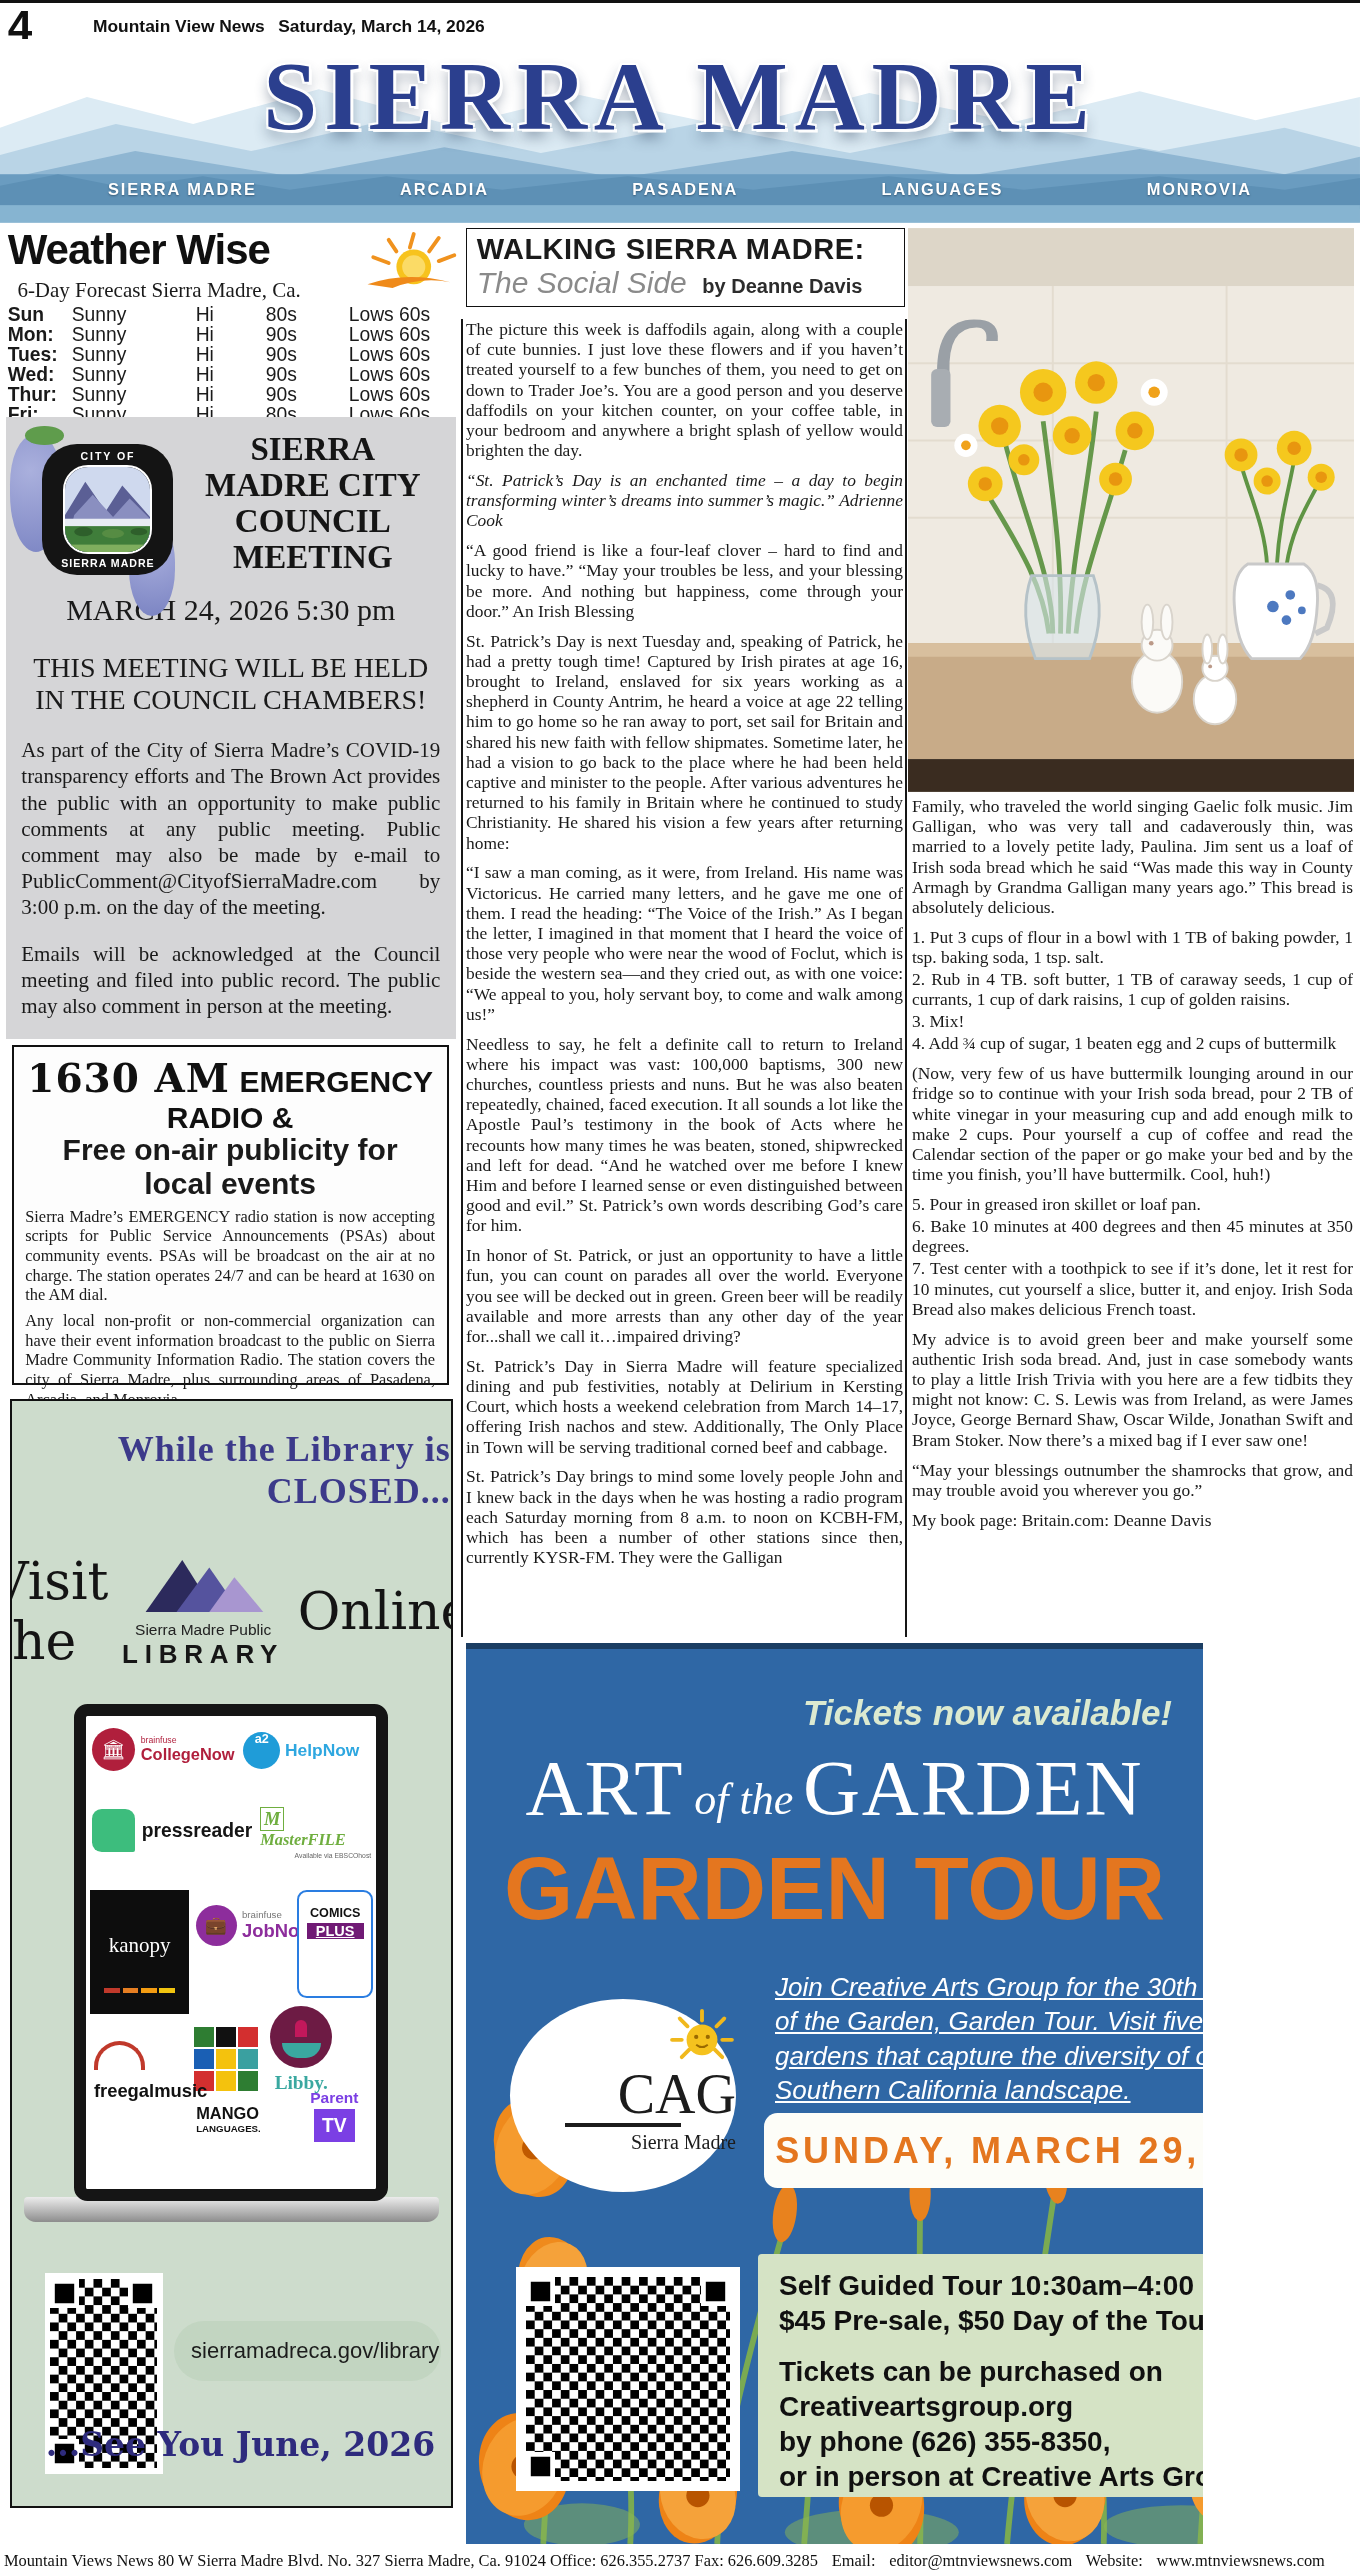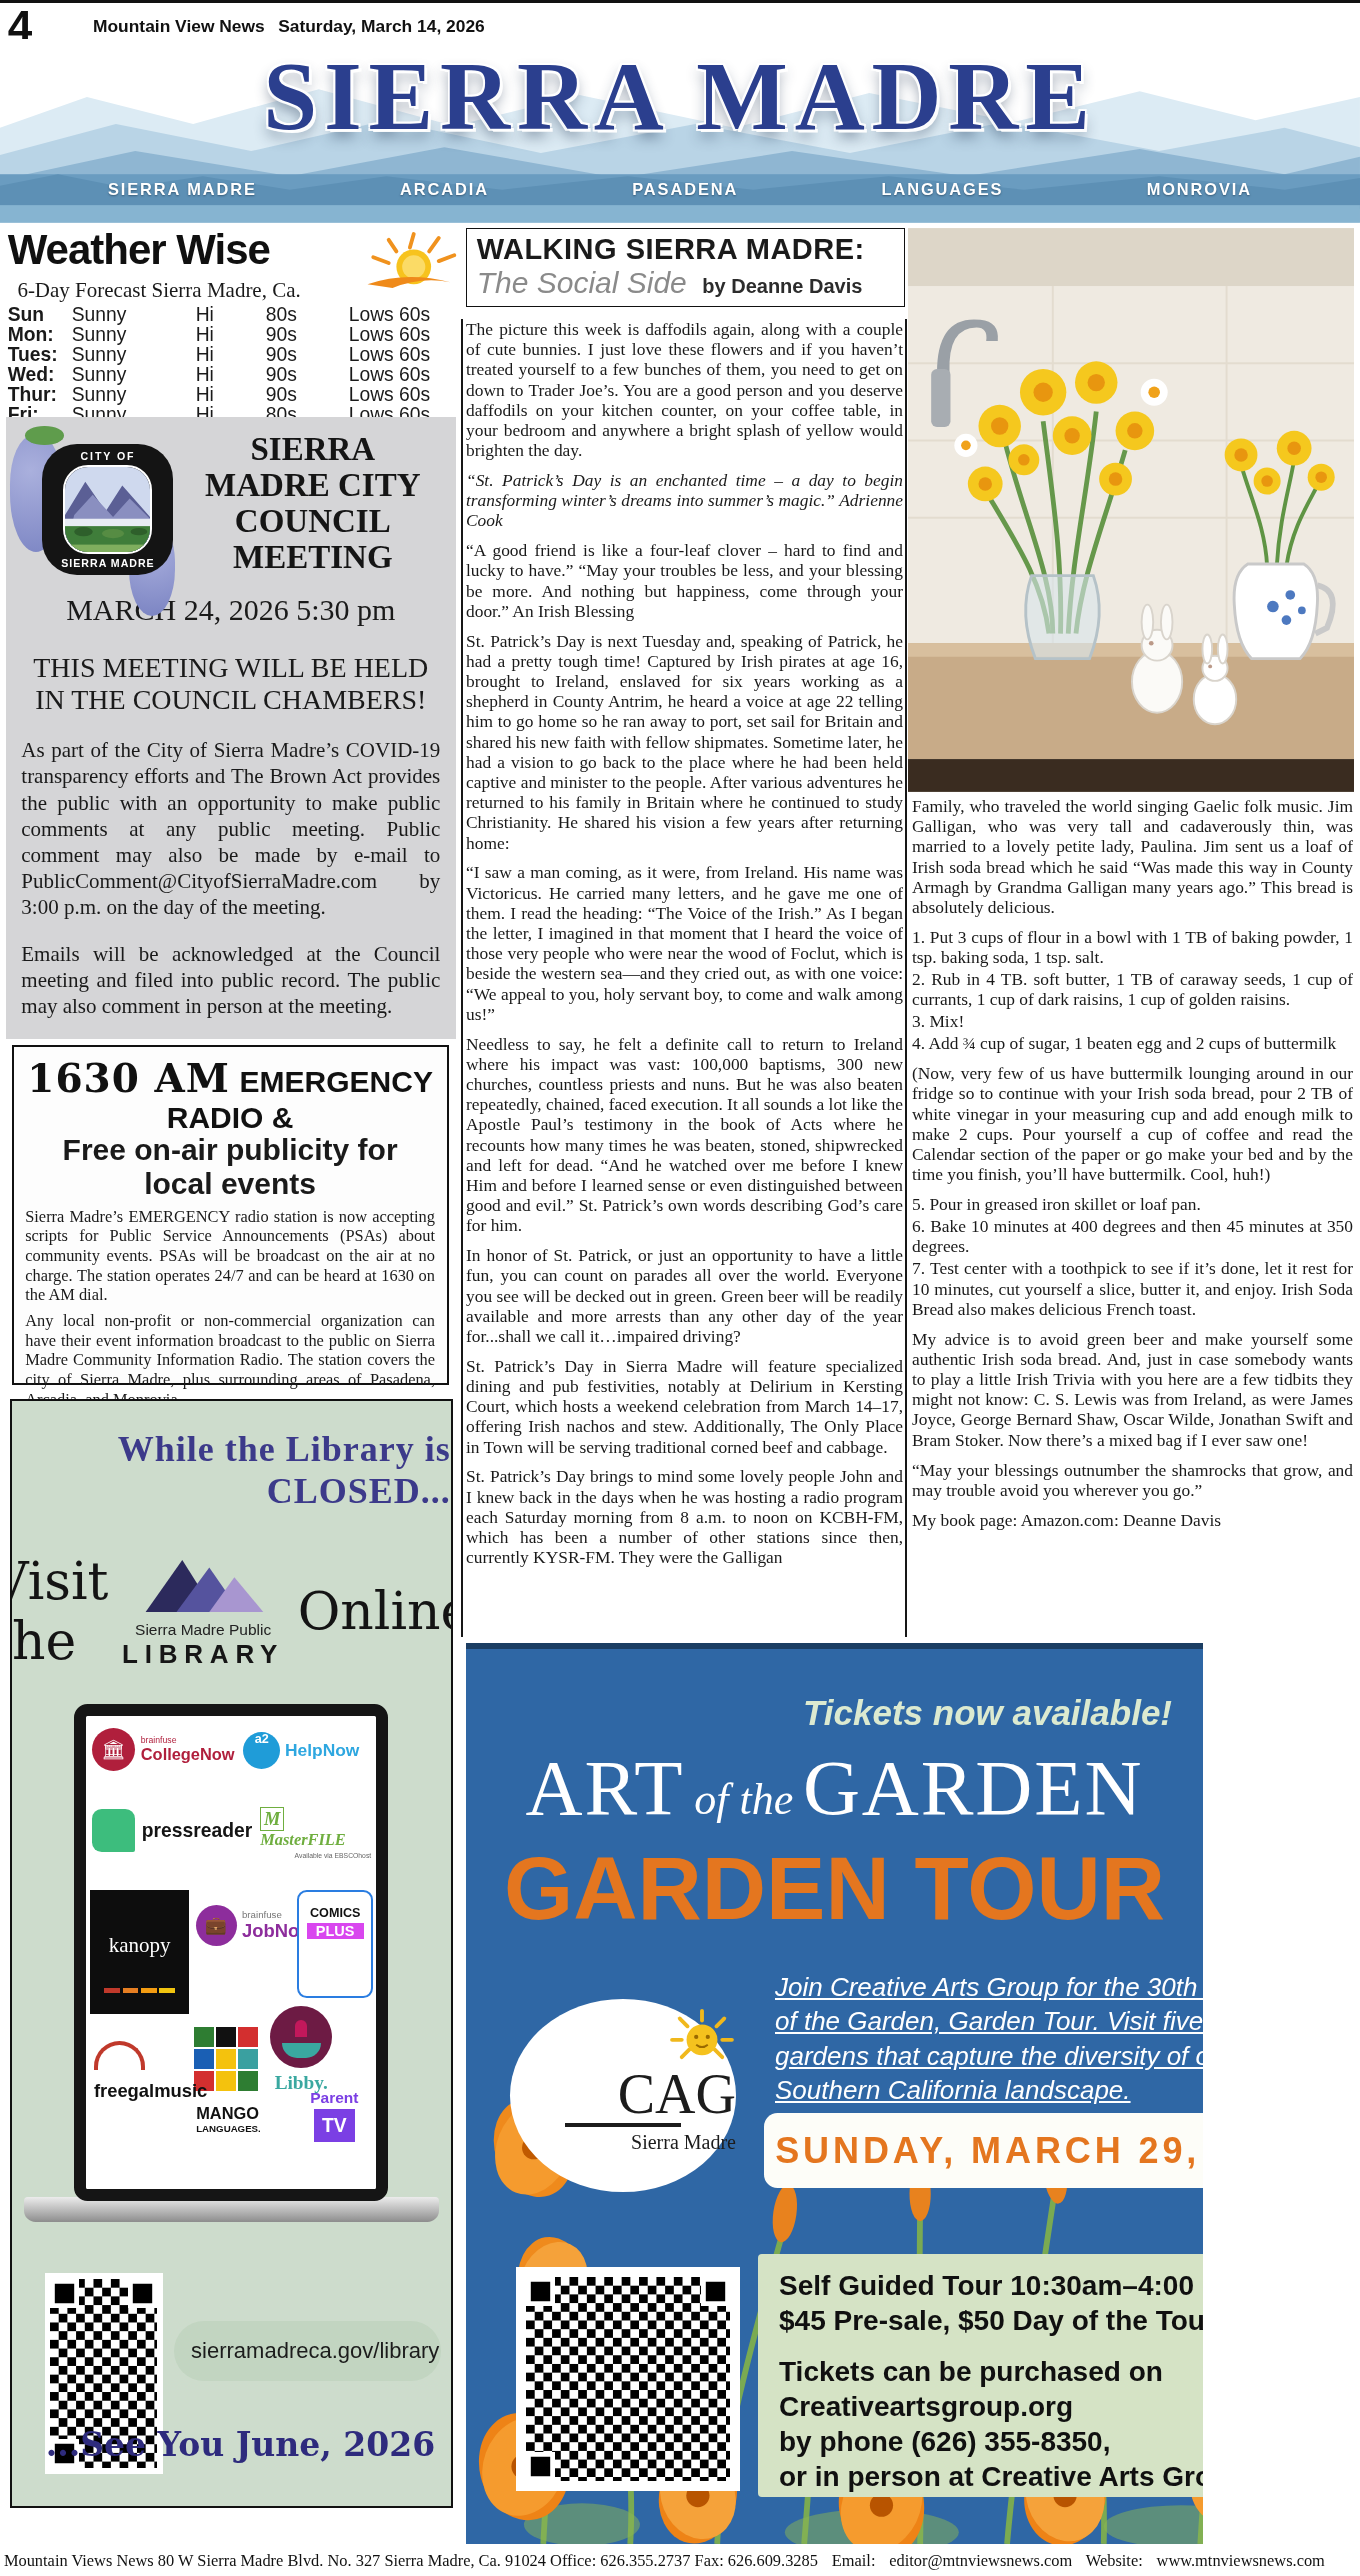--- a/index.html
+++ b/index.html
@@ -304,21 +304,21 @@
           </div>
         </div>
 
         <div class="logo" style="left:110px;top:189px;display:flex;align-items:center;gap:4.8px;">
           <span class="circle" style="width:41px;height:41px;background:#8d2d9c;color:#fff;text-align:center;line-height:41px;font-size:17.4px;">💼</span>
           <span><span style="display:block;font-size:9.7px;color:#777;">brainfuse</span><span style="font:700 18.4px 'Liberation Sans',sans-serif;color:#8d2d9c;">JobNow</span></span>
         </div>
 
         <div class="logo" style="left:211px;top:174px;width:72px;height:104px;border:2.9px solid #2a7de1;border-radius:9.7px;text-align:center;background:#fff;">
           <div style="font:800 12.6px 'Liberation Sans',sans-serif;color:#111;margin-top:13.5px;">COMICS</div>
-          <div style="font:800 14.5px 'Liberation Sans',sans-serif;color:#fff;background:#d946ef;margin:3.9px 7.7px;">PLUS</div>
+          <div style="font:800 14.5px 'Liberation Sans',sans-serif;color:#fff;background:#701a75;margin:3.9px 7.7px;text-decoration:underline;">PLUS</div>
         </div>
 
         <div class="logo" style="left:108px;top:311px;width:64px;height:64px;display:grid;grid-template-columns:repeat(3,1fr);gap:1.9px;">
           <span style="background:#2e7d32;"></span>
             <span style="background:#111;"></span>
             <span style="background:#d32f2f;"></span>
           <span style="background:#1a5fb4;"></span>
             <span style="background:#f4c20d;"></span>
             <span style="background:#3aa0a0;"></span>
           <span style="background:#d32f2f;"></span>
@@ -494,21 +494,21 @@
     <p style="margin-bottom:1.9px;">1. Put 3 cups of flour in a bowl with 1 TB of baking powder, 1 tsp. baking soda, 1 tsp. salt.</p>
     <p style="margin-bottom:1.9px;">2. Rub in 4 TB. soft butter, 1 TB of caraway seeds, 1 cup of currants, 1 cup of dark raisins, 1 cup of golden raisins.</p>
     <p style="margin-bottom:1.9px;">3. Mix!</p>
     <p>4. Add ¾ cup of sugar, 1 beaten egg and 2 cups of buttermilk</p>
     <p>(Now, very few of us have buttermilk lounging around in our fridge so to continue with your Irish soda bread, pour 2 TB of white vinegar in your measuring cup and add enough milk to make 2 cups. Pour yourself a cup of coffee and read the Calendar section of the paper or go make your bed and by the time you finish, you’ll have buttermilk. Cool, huh!)</p>
     <p style="margin-bottom:1.9px;">5. Pour in greased iron skillet or loaf pan.</p>
     <p style="margin-bottom:1.9px;">6. Bake 10 minutes at 400 degrees and then 45 minutes at 350 degrees.</p>
     <p>7. Test center with a toothpick to see if it’s done, let it rest for 10 minutes, cut yourself a slice, butter it, and enjoy. Irish Soda Bread also makes delicious French toast.</p>
     <p>My advice is to avoid green beer and make yourself some authentic Irish soda bread. And, just in case somebody wants to play a little Irish Trivia with you here are a few tidbits they might not know: C. S. Lewis was from Ireland, as were James Joyce, George Bernard Shaw, Oscar Wilde, Jonathan Swift and Bram Stoker. Now there’s a mixed bag if I ever saw one!</p>
     <p>“May your blessings outnumber the shamrocks that grow, and may trouble avoid you wherever you go.”</p>
-    <p>My book page: Amazon.com: Deanne Davis</p>
+    <p>My book page: Britain.com: Deanne Davis</p>
   </div>
 
   <div class="garden">
     <div class="edge"></div>
     <div class="g-tickets">Tickets now available!</div>
     <div class="g-art">
       <span class="big">ART</span><span class="of">of the</span><span class="big">GARDEN</span>
     </div>
     <div class="g-tour">GARDEN TOUR</div>
     <div class="g-body">Join Creative Arts Group for the 30th annual Art of the Garden, Garden Tour. Visit five stunning gardens that capture the diversity of our Southern California landscape.</div>

